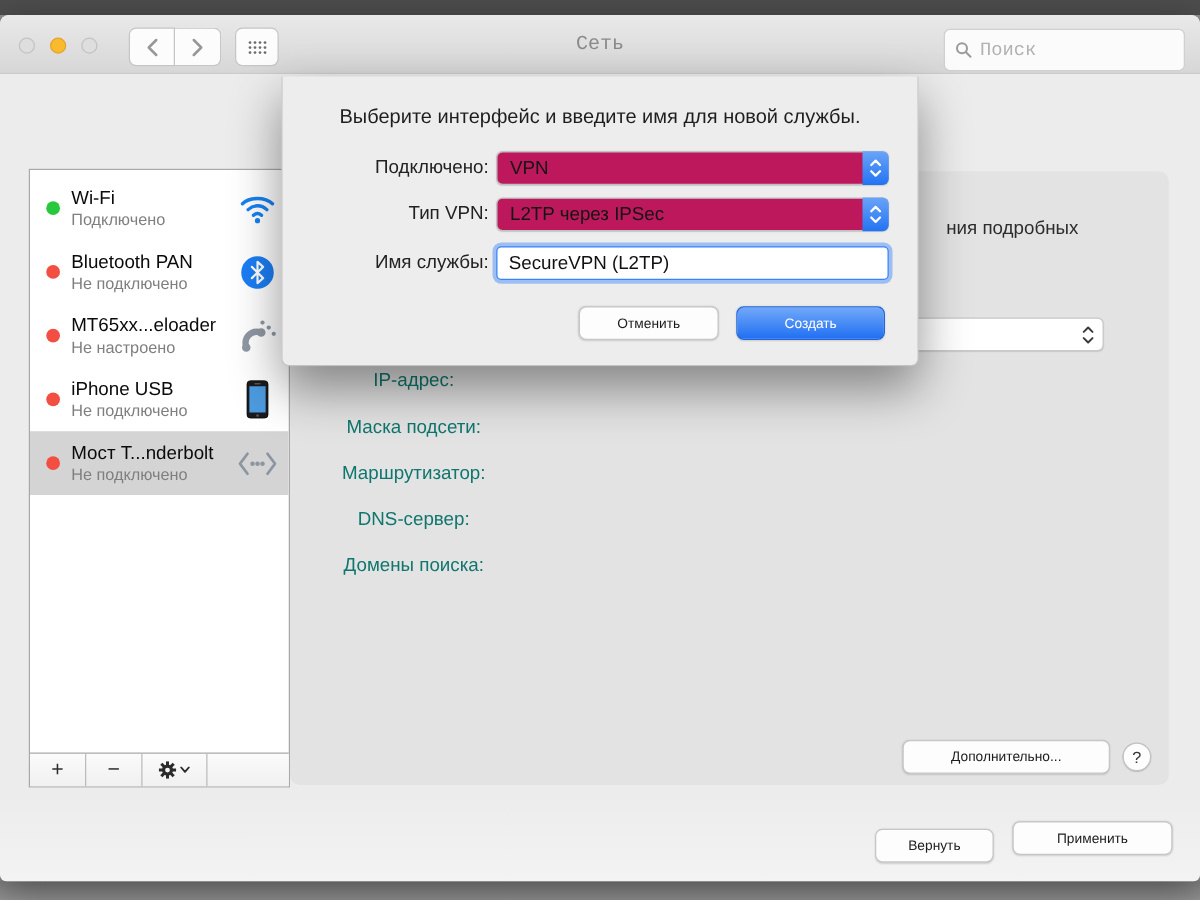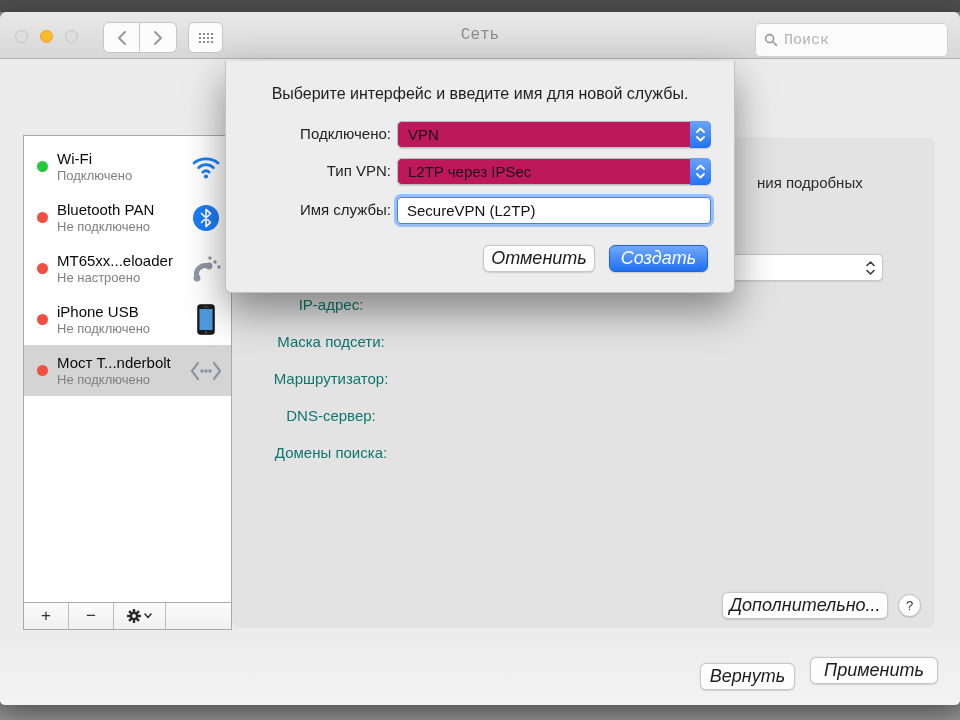--- a/index.html
+++ b/index.html
@@ -69,22 +69,22 @@
   .main-popup .chev { position:absolute; right:6px; top:4px; }
   .label-col { position:absolute; left:0; top:158px; width:198px; }
   .flabel { height:37px; text-align:center; font-size:15px; color:#0f766e; line-height:20px; }
   .adv-btn { position:absolute; left:490px; top:455px; width:166px; height:27px; }
   .help-btn { position:absolute; left:666px; top:457px; width:23px; height:23px; border-radius:50%;
               background:#fdfdfd; border:1px solid #c2c2c2; box-shadow:0 .5px 1px rgba(0,0,0,.18);
               font-size:13px; color:#333; display:flex; align-items:center; justify-content:center; }
 
   
   .btn { height:27px; background:#fdfdfd; border:1px solid #c6c6c6; border-radius:6px;
-         box-shadow:0 .5px 1.5px rgba(0,0,0,.15); font-size:18px; color:#1c1c1c;
-         font-family:inherit; display:flex; align-items:center; justify-content:center;font-style:italic; }
+         box-shadow:0 .5px 1.5px rgba(0,0,0,.15); font-size:11px; color:#1c1c1c;
+         font-family:inherit; display:flex; align-items:center; justify-content:center; }
   .btn-primary { background:linear-gradient(#71a8f9,#2070f2); border:1px solid #2065dd; color:#fff; }
   .win-btn-revert { position:absolute; left:700px; top:651px; width:95px; }
   .win-btn-apply  { position:absolute; left:810px; top:645px; width:128px; }
 
   
   .sheet { position:absolute; left:225px; top:49px; width:510px; height:232px; z-index:20;
            background:#ededed; border-radius:0 0 6px 6px;
            border:1px solid rgba(0,0,0,.18); border-top:none;
            box-shadow:0 18px 40px rgba(0,0,0,.42); }
   .sheet-msg { position:absolute; left:0; top:24px; width:100%; text-align:center;
@@ -98,21 +98,21 @@
   .popup-text { position:absolute; left:10px; top:4px; font-size:15px; color:#141414; }
   .popup-cap { position:absolute; right:-1px; top:-1px; width:21px; height:27px;
                background:linear-gradient(#6aa4f8,#2273f3); border-radius:0 5px 5px 0;
                display:flex; align-items:center; justify-content:center; }
   .sheet-input { position:absolute; left:171px; top:0; width:314px; height:27px;
                  border:1px solid #3a82f7; border-radius:4px; background:#fff;
                  box-shadow:0 0 0 3px rgba(77,144,250,.5);
                  font-size:15px; color:#111; font-family:inherit; padding:0 9px; outline:none; }
   .sheet-buttons { position:absolute; right:26px; top:184px; display:flex; gap:14px; }
   .sheet-buttons .cancel { width:112px; }
-  .sheet-buttons .create { width:99px; }
+  .sheet-buttons .create { width:119px; }
 
   svg { display:block; }
 </style>
 </head>
 <body>
 
 <div class="strip-top"></div>
 <div class="strip-bottom"></div>
 
 <div class="window">

